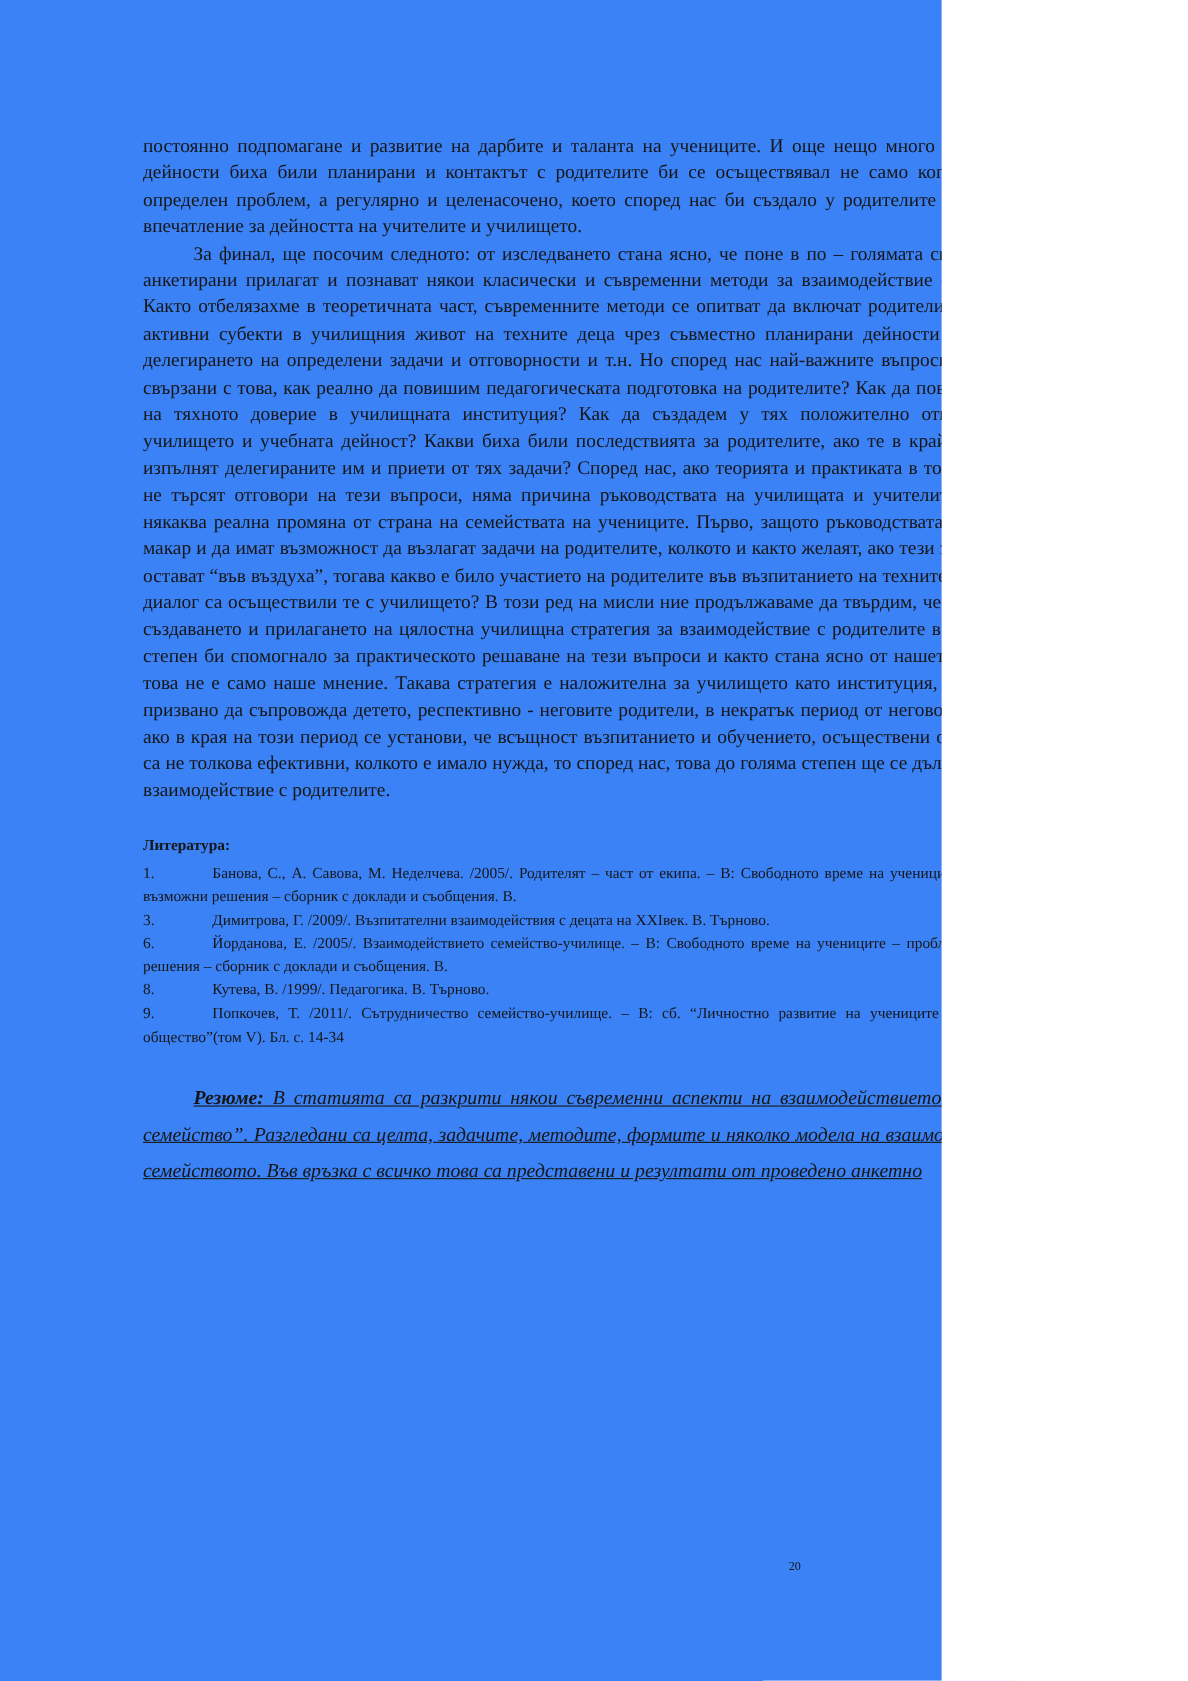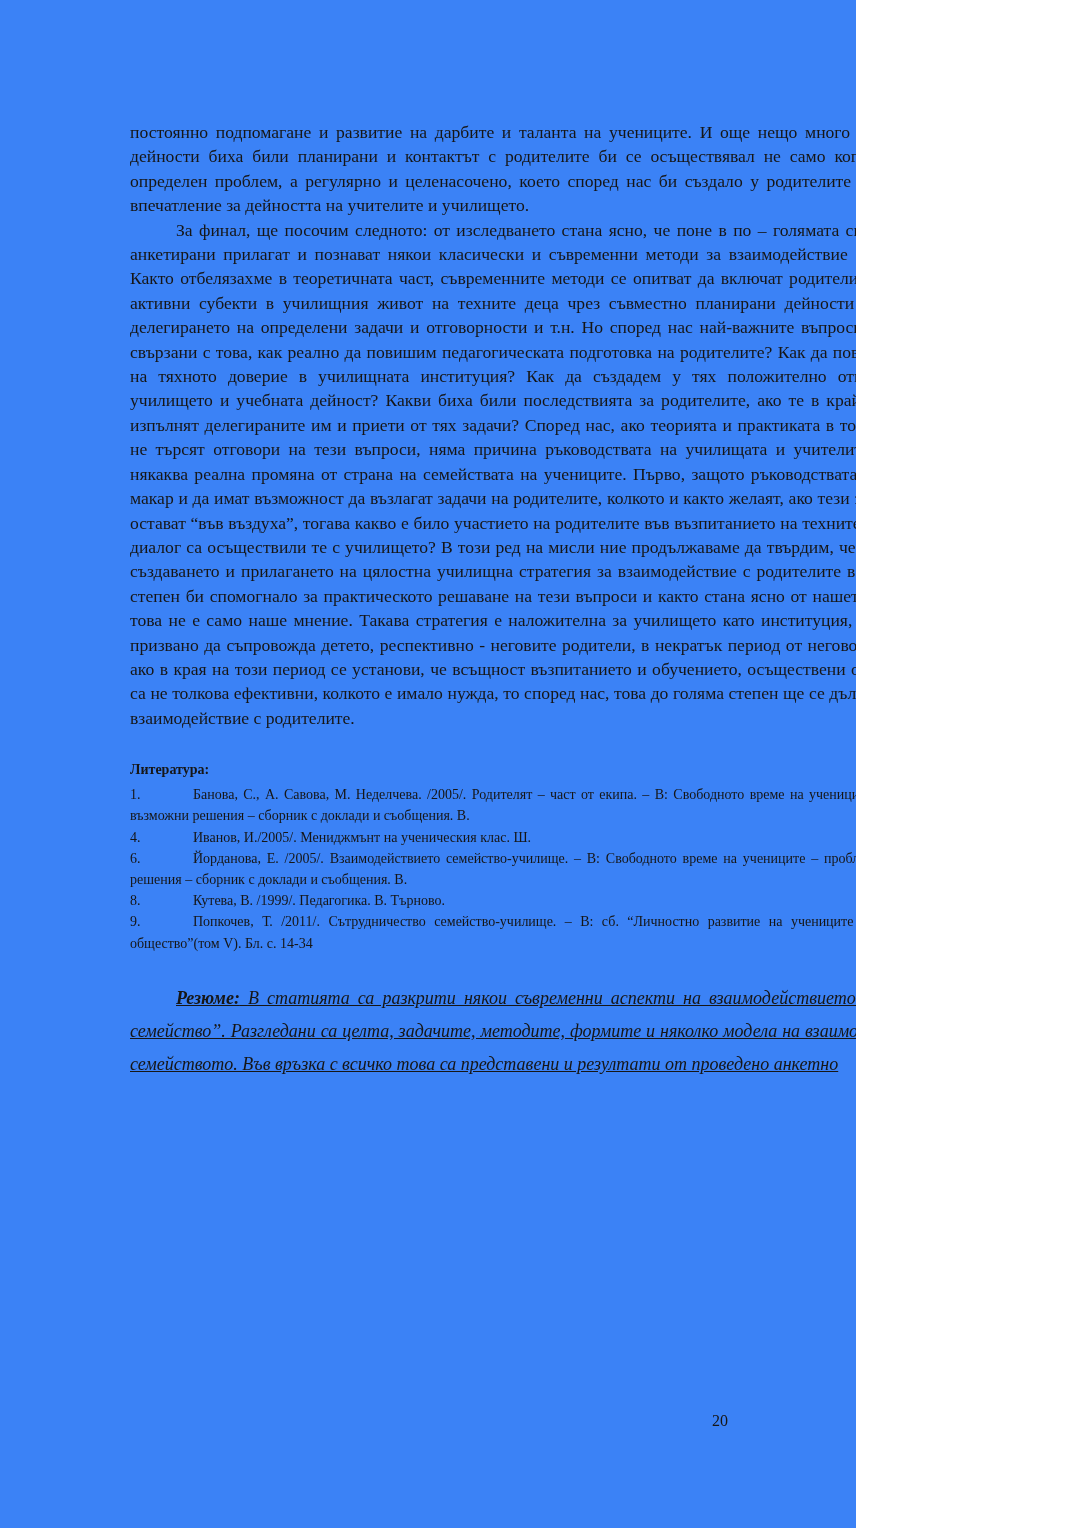--- a/index.html
+++ b/index.html
@@ -55,36 +55,36 @@
     text-indent: 46px;
     text-decoration: underline;
   }
   .summary-label {
     font-weight: bold;
   }
   .page-number {
     position: absolute;
     right: 128px;
     bottom: 98px;
-    font-size: 16px;
+    font-size: 11px;
   }
 </style>
 </head>
 <body>
 
 <div class="page">
   <div class="content">
 
     <p class="body">постоянно подпомагане и развитие на дарбите и таланта на учениците. И още нещо много важно – тези дейности биха били планирани и контактът с родителите би се осъществявал не само когато е налице определен проблем, а регулярно и целенасочено, което според нас би създало у родителите съвсем друго впечатление за дейността на учителите и училището.</p>
     <p class="body indent">За финал, ще посочим следното: от изследването стана ясно, че поне в по – голямата си част всички анкетирани прилагат и познават някои класически и съвременни методи за взаимодействие с родителите. Както отбелязахме в теоретичната част, съвременните методи се опитват да включат родителите като доста активни субекти в училищния живот на техните деца чрез съвместно планирани дейности с учителите, делегирането на определени задачи и отговорности и т.н. Но според нас най-важните въпроси тук са тези, свързани с това, как реално да повишим педагогическата подготовка на родителите? Как да повишим нивото на тяхното доверие в училищната институция? Как да създадем у тях положително отношение към училището и учебната дейност? Какви биха били последствията за родителите, ако те в крайна сметка не изпълнят делегираните им и приети от тях задачи? Според нас, ако теорията и практиката в това отношение не търсят отговори на тези въпроси, няма причина ръководствата на училищата и учителите да очакват някаква реална промяна от страна на семействата на учениците. Първо, защото ръководствата и учителите, макар и да имат възможност да възлагат задачи на родителите, колкото и както желаят, ако тези задачи реално остават “във въздуха”, тогава какво е било участието на родителите във възпитанието на техните деца и какъв диалог са осъществили те с училището? В този ред на мисли ние продължаваме да твърдим, че планирането, създаването и прилагането на цялостна училищна стратегия за взаимодействие с родителите в доста голяма степен би спомогнало за практическото решаване на тези въпроси и както стана ясно от нашето изследване, това не е само наше мнение. Такава стратегия е наложителна за училището като институция, тъй като то е призвано да съпровожда детето, респективно - неговите родители, в некратък период от неговото развитие и ако в края на този период се установи, че всъщност възпитанието и обучението, осъществени от училището, са не толкова ефективни, колкото е имало нужда, то според нас, това до голяма степен ще се дължи на лошото взаимодействие с родителите.</p>
 
     <p class="lit-heading">Литература:</p>
 
     <div class="ref"><span class="ref-num">1.</span><span class="ref-text">Банова, С., А. Савова, М. Неделчева. /2005/. Родителят – част от екипа. – В: Свободното време на учениците – проблеми и възможни решения – сборник с доклади и съобщения. В.</span></div>
-    <div class="ref"><span class="ref-num">4.</span><span class="ref-text">Иванов, И./2005/. Мениджмънт на ученическия клас. Ш.</span></div>
+    <div class="ref"><span class="ref-num">3.</span><span class="ref-text">Димитрова, Г. /2009/. Възпитателни взаимодействия с децата на XXIвек. В. Търново.</span></div>
     <div class="ref"><span class="ref-num">6.</span><span class="ref-text">Йорданова, Е. /2005/. Взаимодействието семейство-училище. – В: Свободното време на учениците – проблеми и възможни решения – сборник с доклади и съобщения. В.</span></div>
     <div class="ref"><span class="ref-num">8.</span><span class="ref-text">Кутева, В. /1999/. Педагогика. В. Търново.</span></div>
     <div class="ref"><span class="ref-num">9.</span><span class="ref-text">Попкочев, Т. /2011/. Сътрудничество семейство-училище. – В: сб. “Личностно развитие на учениците в съвременното общество”(том V). Бл. с. 14-34</span></div>
 
     <p class="summary"><span class="summary-label">Резюме:</span> <span class="summary-text">В статията са разкрити някои съвременни аспекти на взаимодействието “училището семейство”. Разгледани са целта, задачите, методите, формите и няколко модела на взаимодействие със семейството. Във връзка с всичко това са представени и резултати от проведено анкетно</span></p>
 
   </div>
 
   <div class="page-number">20</div>
 </div>

